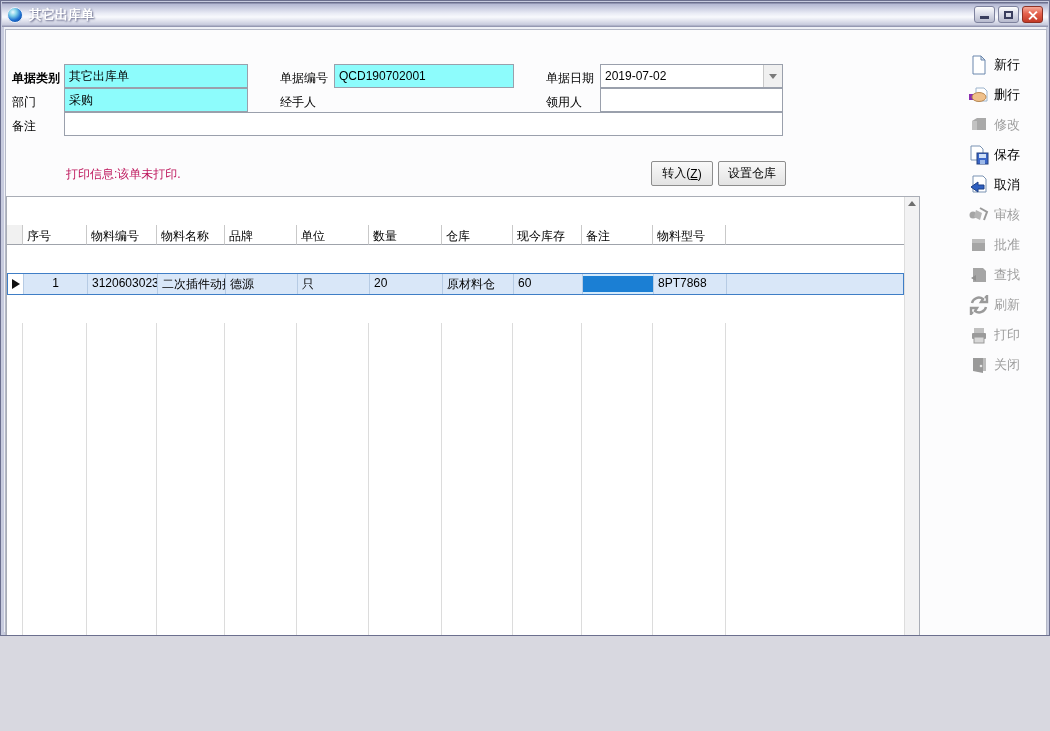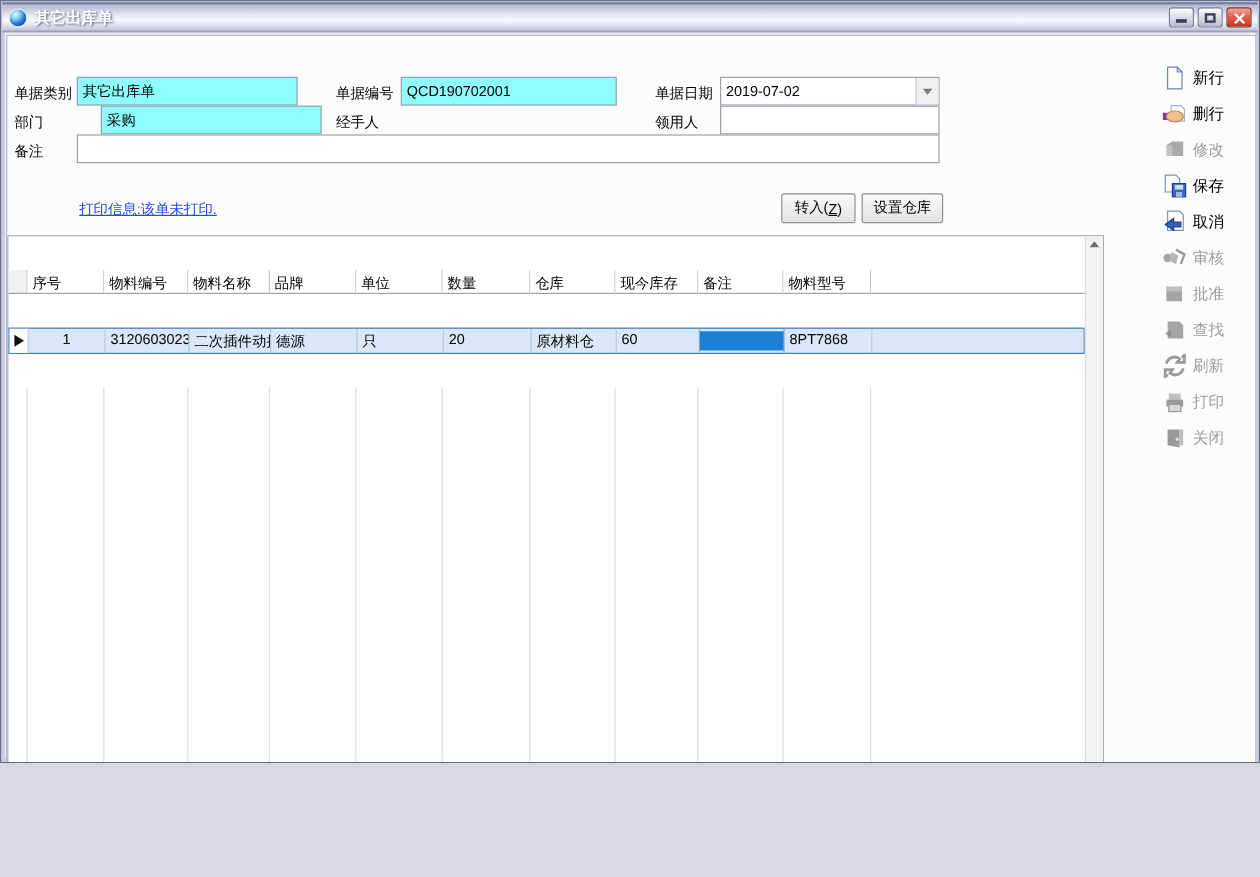--- a/index.html
+++ b/index.html
@@ -29,21 +29,21 @@
     background:#fcfcfd;border:1px solid #b4b8c6;}
   .lbl{position:absolute;width:54px;height:16px;color:#000;}
   .fld{position:absolute;height:24px;border:1px solid #9aa0ac;padding:2px 4px;font-size:12px;
     font-family:"Liberation Sans",sans-serif;color:#000;outline:none;}
   .cyan{background:#8dfcfc;} .white{background:#fff;}
   .combo{position:absolute;height:24px;border:1px solid #9aa0ac;background:#fff;display:flex;align-items:center;}
   .combo-val{flex:1;padding:0 4px;}
   .combo-btn{width:19px;height:100%;background:#f0f0f0;border-left:1px solid #c9c9c9;
     display:flex;align-items:center;justify-content:center;}
   .chev{width:0;height:0;border-left:4px solid transparent;border-right:4px solid transparent;border-top:5px solid #7a7a7a;}
-  .print-info{position:absolute;color:#1d4ed8;text-decoration:underline;}
+  .print-info{position:absolute;color:#be185d;}
   .push-btn{position:absolute;height:25px;border:1px solid #8d8d8d;border-radius:2px;
     background:linear-gradient(#f9f9f9,#e3e3e3);display:flex;align-items:center;justify-content:center;
     font-size:12px;padding:0 8px;}
   .ul{text-decoration:underline;}
   
   .grid{position:absolute;left:0;top:166px;width:914px;height:474px;background:#fff;
     border:1px solid #a9adb6;}
   .g-row{display:flex;width:897px;margin-top:28px;}
   .gh{height:20px;border-right:1px solid #c9c9c9;border-bottom:1px solid #9fa3ab;
     padding:3px 0 0 4px;background:#fff;overflow:hidden;white-space:nowrap;}
@@ -104,30 +104,30 @@
     <div class="win-btn">
         <span class="glyph-max"></span>
       </div>
     <div class="win-btn close">
         <span class="glyph-x"></span>
       </div>
   </div>
 
   <div class="content">
 
-    <div class="lbl" style="left:6px;top:40px;">单据类别</div>
+    <div class="lbl" style="left:6px;top:40px;font-weight:bold;">单据类别</div>
     <div class="lbl" style="left:6px;top:64px;">部门</div>
     <div class="lbl" style="left:6px;top:88px;">备注</div>
     <div class="lbl" style="left:274px;top:40px;">单据编号</div>
     <div class="lbl" style="left:274px;top:64px;">经手人</div>
     <div class="lbl" style="left:540px;top:40px;">单据日期</div>
     <div class="lbl" style="left:540px;top:64px;">领用人</div>
 
     <input class="fld cyan" style="left: 58px; top: 34px; width: 184px;" value="其它出库单">
-    <input class="fld cyan" style="left: 58px; top: 58px; width: 184px; margin-left: 20px;" value="采购">
+    <input class="fld cyan" style="left: 58px; top: 58px; width: 184px;" value="采购">
     <input class="fld cyan" style="left: 328px; top: 34px; width: 180px;" value="QCD190702001">
     <input class="fld white" style="left: 594px; top: 58px; width: 183px;" value="">
     <input class="fld white" style="left: 58px; top: 82px; width: 719px;" value="">
 
     <div class="combo" style="left:594px;top:34px;width:183px;">
       <div class="combo-val">2019-07-02</div>
       <div class="combo-btn">
         <span class="chev"></span>
       </div>
     </div>

